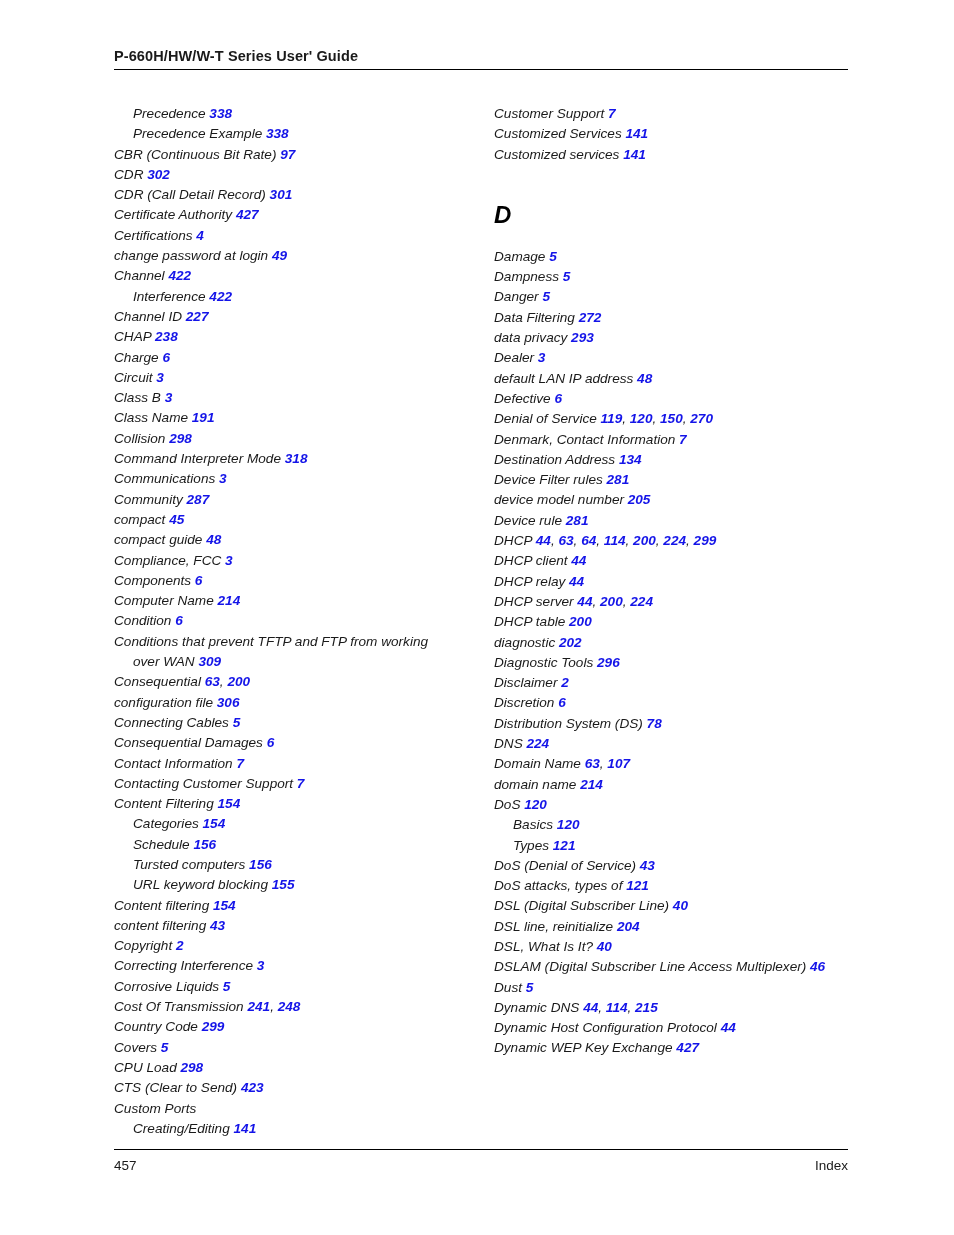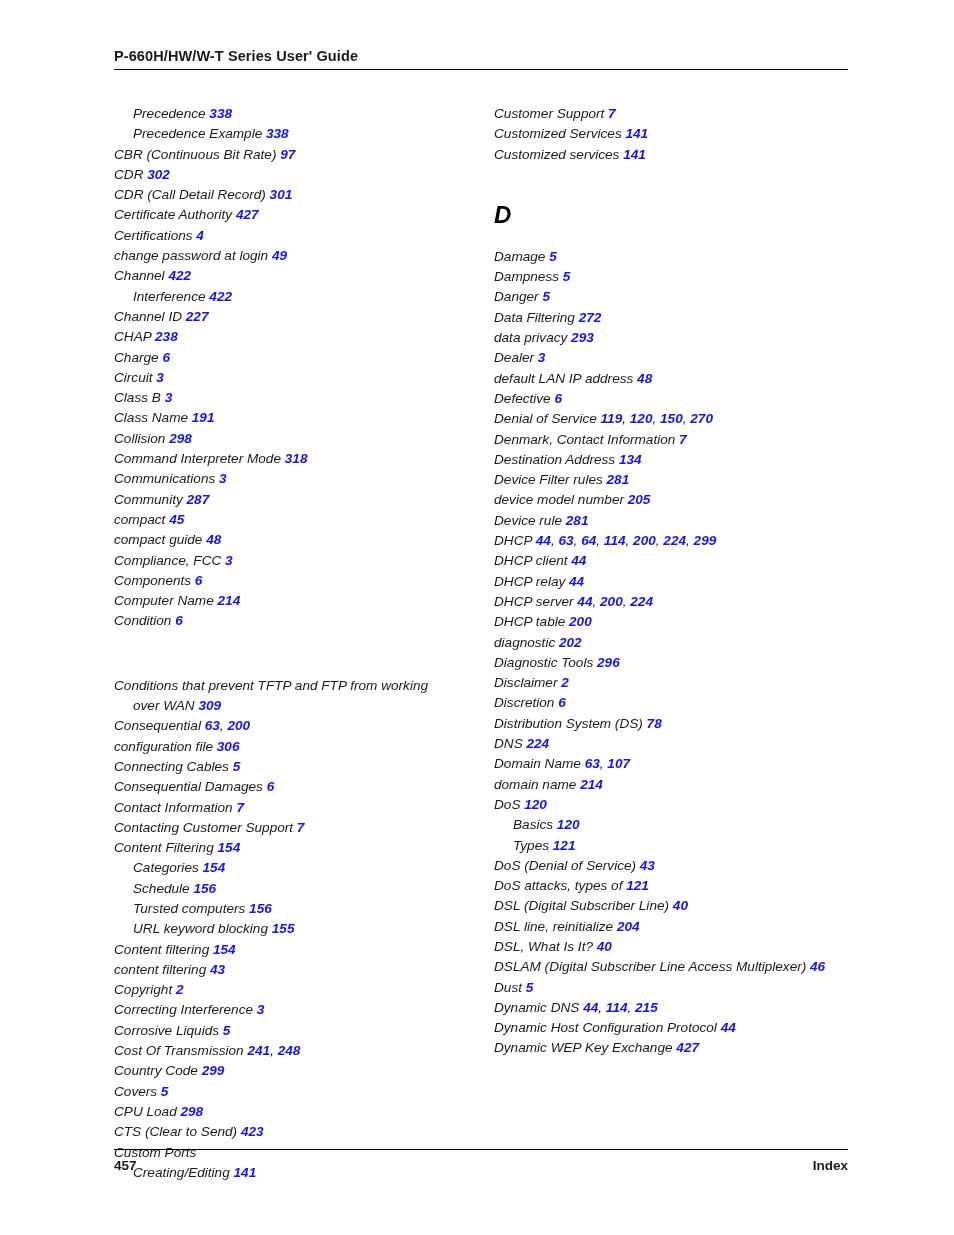--- a/index.html
+++ b/index.html
@@ -73,21 +73,20 @@
 
   
   .entry.wrap {
     white-space: normal;
     text-indent: 0;
     padding-left: 19px;
   }
   .entry.wrap .first-line {
     display: block;
     margin-left: -19px;
-    margin-top: 44px;
   }
 
   .pg {
     color: #1414e8;
     font-weight: bold;
   }
   .sep {
     color: #1a1a1a;
     font-weight: normal;
   }
@@ -116,21 +115,20 @@
     height: 0;
   }
   .footer-row {
     display: flex;
     justify-content: space-between;
     align-items: baseline;
     margin-top: 8px;
     font-size: 13.5px;
     color: #1a1a1a;
     font-stretch: condensed;
-    font-weight: bold;
   }
   .footer-left, .footer-right {
     white-space: nowrap;
   }
 </style>
 </head>
 <body>
 
 <div class="page">
 

